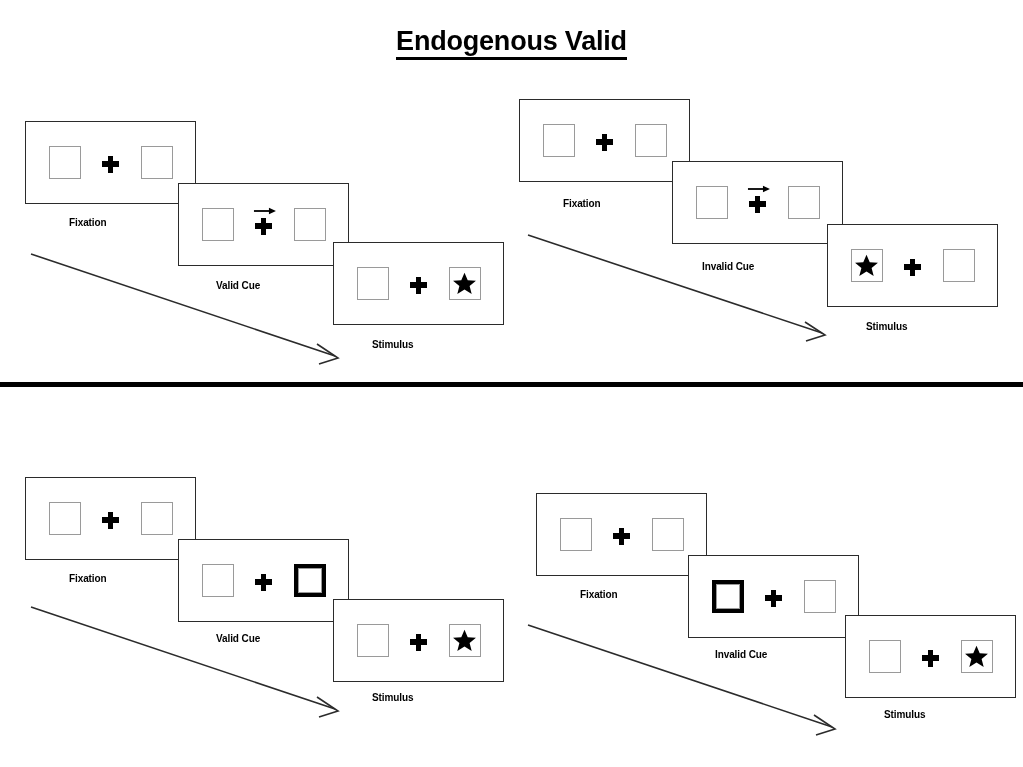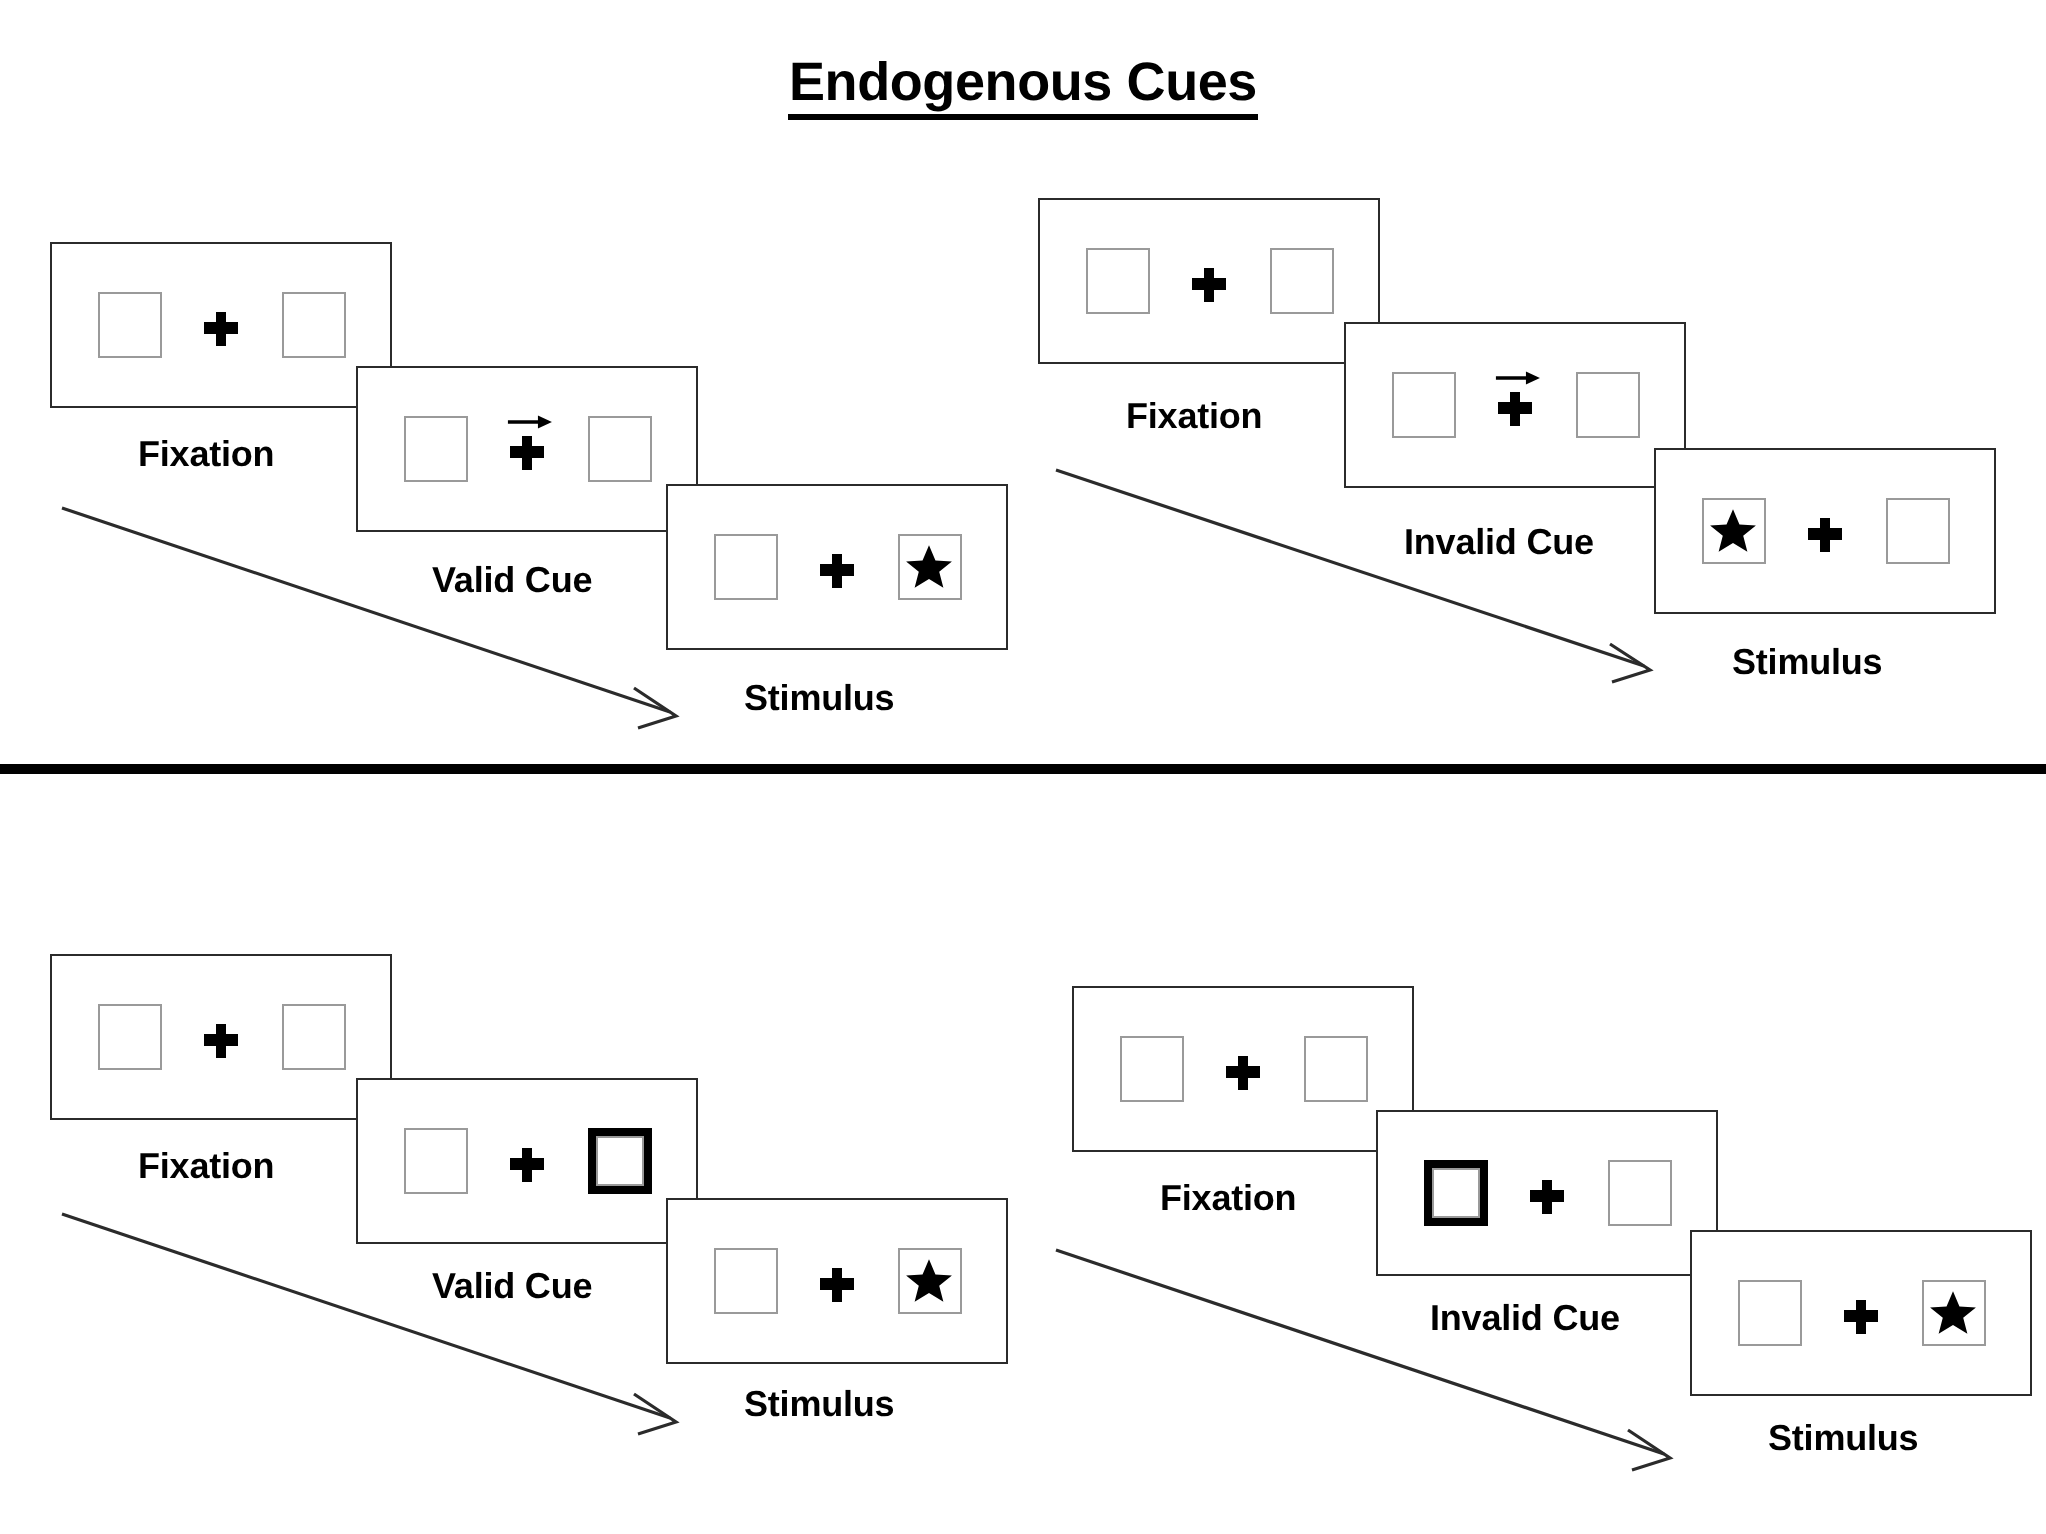--- a/index.html
+++ b/index.html
@@ -98,40 +98,40 @@
 
   
   .star{
     width:25px;height:25px;
     display:block;
   }
 
   
   .caption{
     position:absolute;
-    font-size:18px;
+    font-size:10px;
     font-weight:bold;
     white-space:nowrap;
     letter-spacing:-0.1px;
   }
 
   
   .time-arrow{
     position:absolute;
     overflow:visible;
     pointer-events:none;
   }
 </style>
 </head>
 <body>
 
 <div class="section" id="section-endogenous">
 
   <div class="section-title" style="top:26px;">
-    <span>Endogenous Cues</span>
+    <span>Endogenous Valid</span>
   </div>
 
   <svg class="time-arrow" style="left:25px;top:248px;width:330px;height:125px;" viewBox="0 0 330 125">
     <line x1="6" y1="6" x2="310" y2="108" stroke="#2b2b2b" stroke-width="1.6"></line>
     <polyline points="292,96 313,110 294,116" fill="none" stroke="#2b2b2b" stroke-width="1.6"></polyline>
   </svg>
 
   <div class="panel" style="left:25px;top:121px;width:171px;height:83px;">
     <div class="panel-inner">
       <div class="box"></div>

